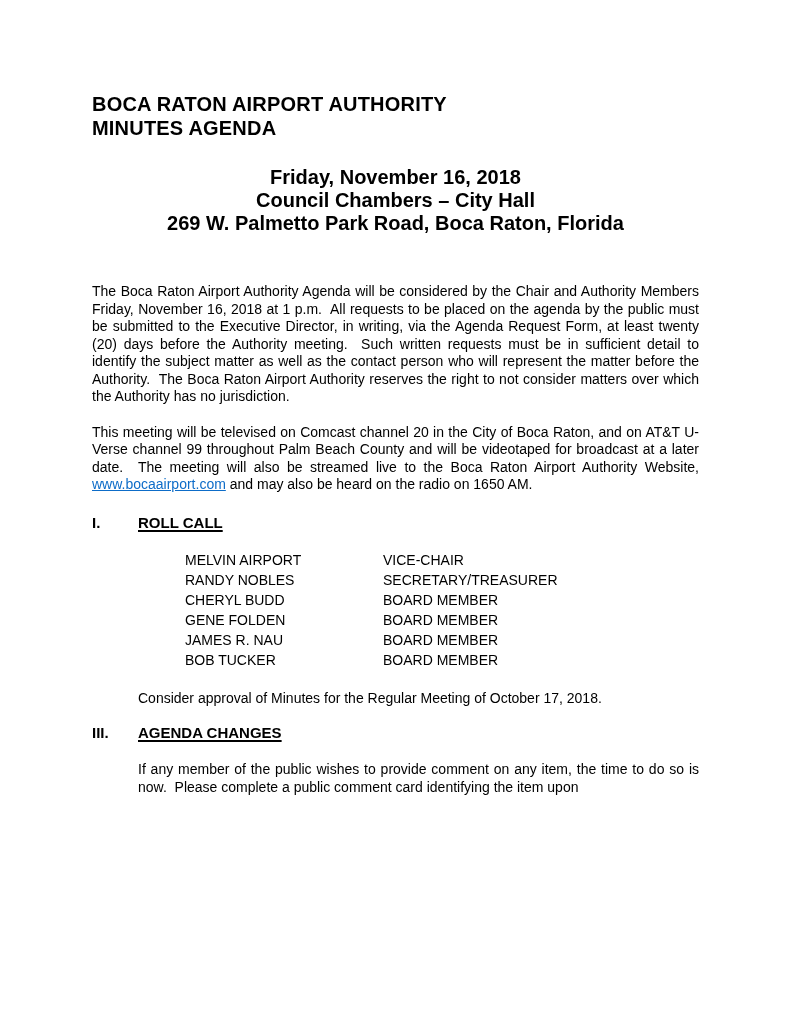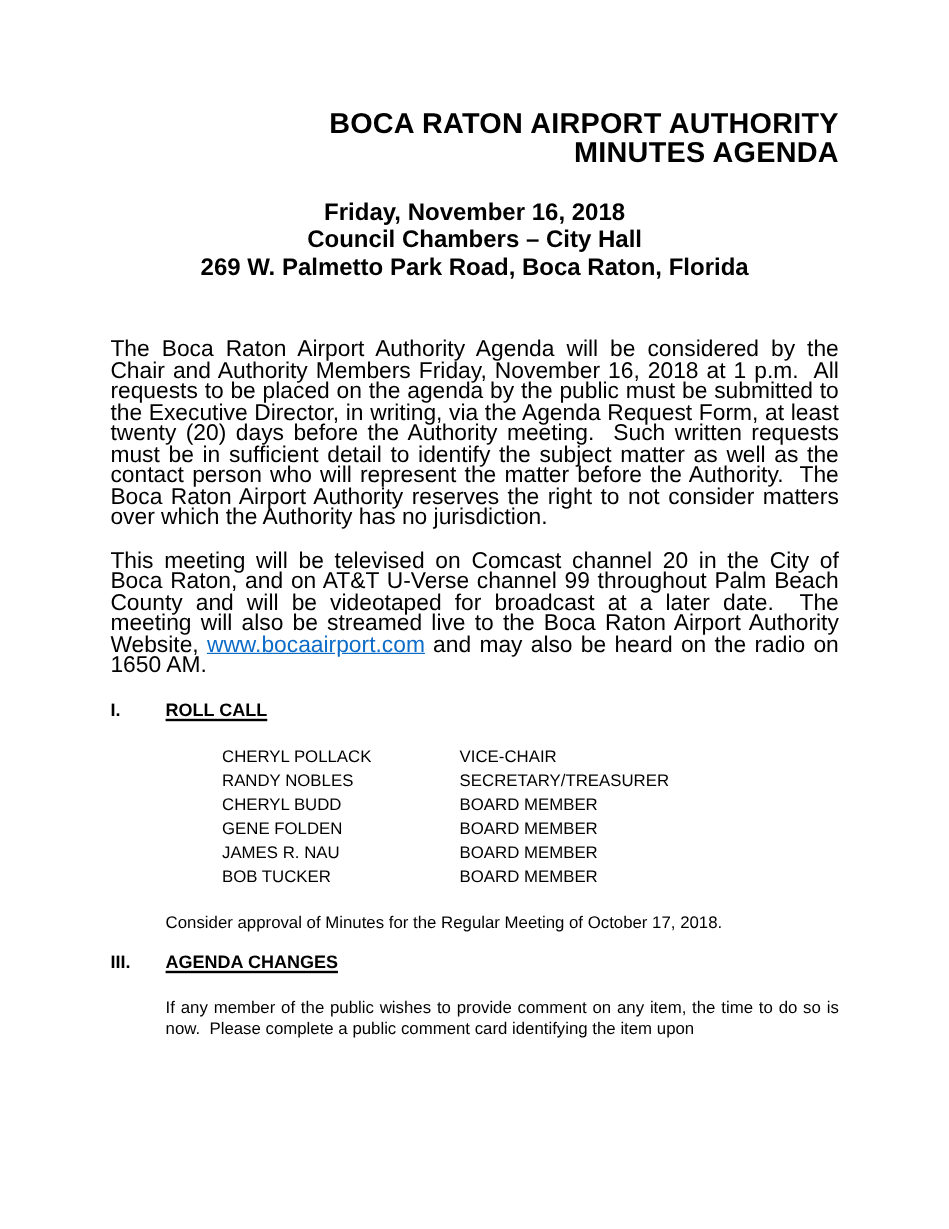--- a/index.html
+++ b/index.html
@@ -12,35 +12,35 @@
   }
   .page {
     width: 791px;
     height: 1024px;
     background: #ffffff;
     padding: 0 92px;
     overflow: hidden;
   }
   .doc-title {
     margin-top: 92px;
-    text-align: right;
-    font-size: 24px;
+    text-align: left;
+    font-size: 20px;
     font-weight: bold;
     line-height: 24px;
     letter-spacing: 0.2px;
   }
   .meeting-info {
     margin-top: 26px;
     text-align: center;
     font-size: 20px;
     font-weight: bold;
     line-height: 23px;
   }
   .para {
-    font-size: 19px;
+    font-size: 14px;
     line-height: 17.5px;
     text-align: justify;
     white-space: pre-wrap;
   }
   .para-intro { margin-top: 48px; }
   .para-broadcast { margin-top: 18px; }
   .doc-link {
     text-decoration: underline;
     cursor: pointer;
   }
@@ -97,21 +97,21 @@
 
   <p class="para para-broadcast"><span>This meeting will be televised on Comcast channel 20 in the City of Boca Raton, and on AT&amp;T U-Verse channel 99 throughout Palm Beach County and will be videotaped for broadcast at a later date.  The meeting will also be streamed live to the Boca Raton Airport Authority Website, </span><a class="doc-link" style="color: rgb(13, 108, 200);">www.bocaairport.com</a><span> and may also be heard on the radio on 1650 AM.</span></p>
 
   <div class="section-head sec1-head">
     <span class="numeral">I.</span>
     <span class="heading">ROLL CALL</span>
   </div>
 
   <div class="roll-call">
     <div class="rc-row">
-      <span class="rc-name">CHERYL POLLACK</span>
+      <span class="rc-name">MELVIN AIRPORT</span>
       <span class="rc-title">VICE-CHAIR</span>
     </div>
     <div class="rc-row">
       <span class="rc-name">RANDY NOBLES</span>
       <span class="rc-title">SECRETARY/TREASURER</span>
     </div>
     <div class="rc-row">
       <span class="rc-name">CHERYL BUDD</span>
       <span class="rc-title">BOARD MEMBER</span>
     </div>

